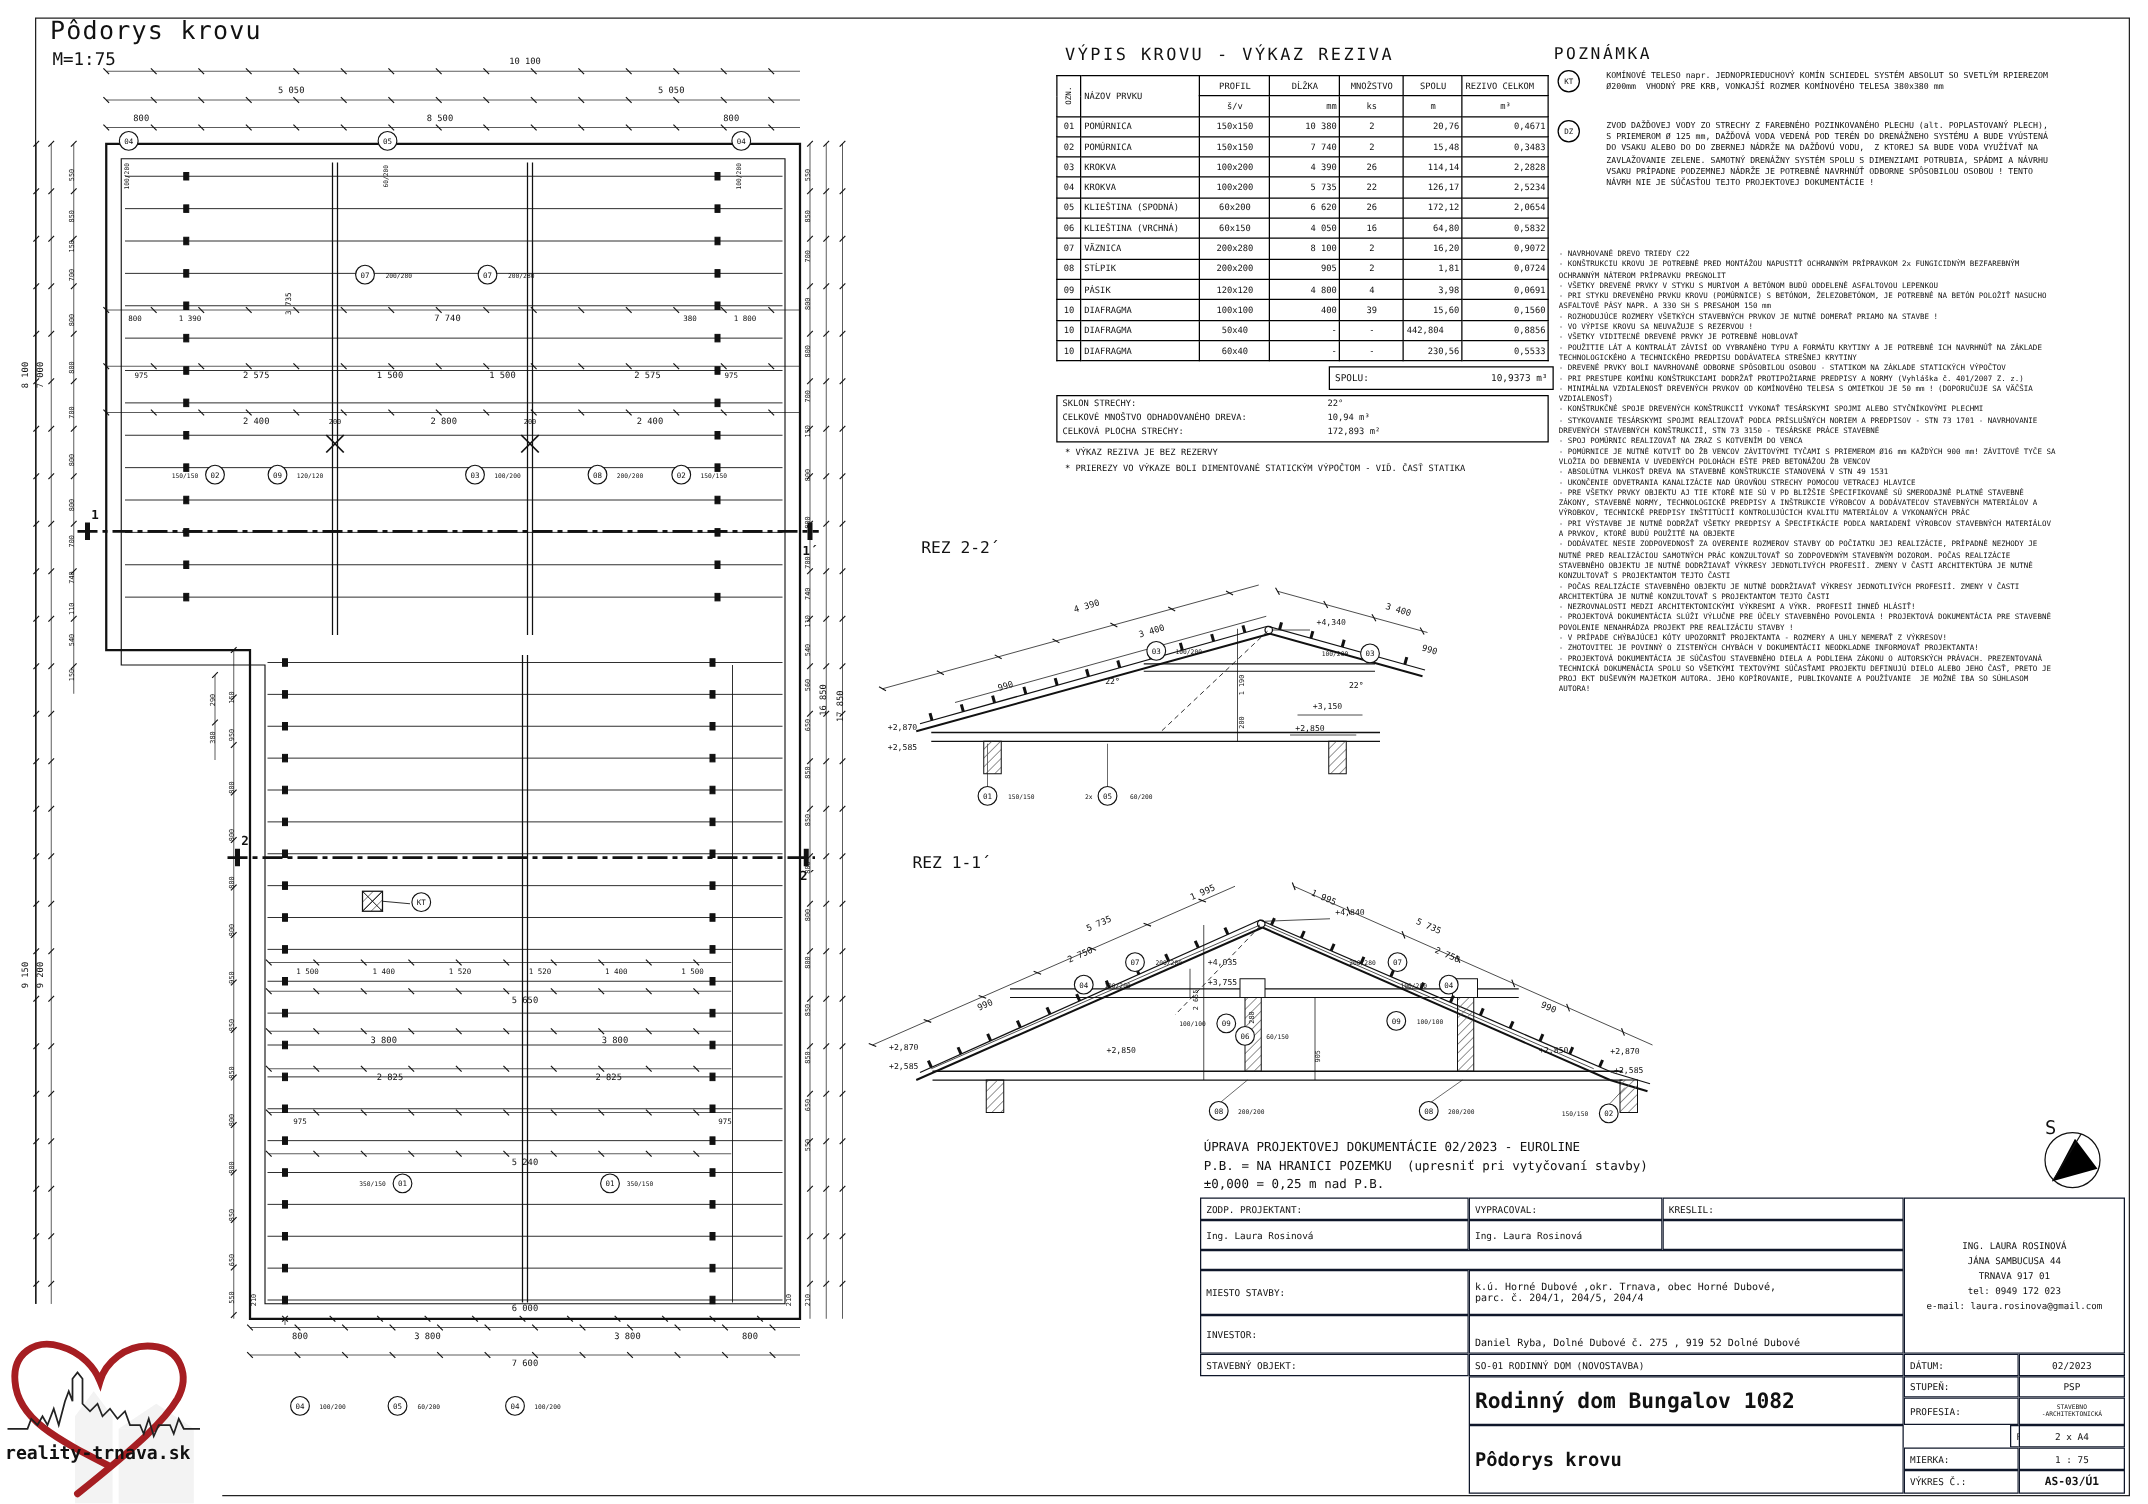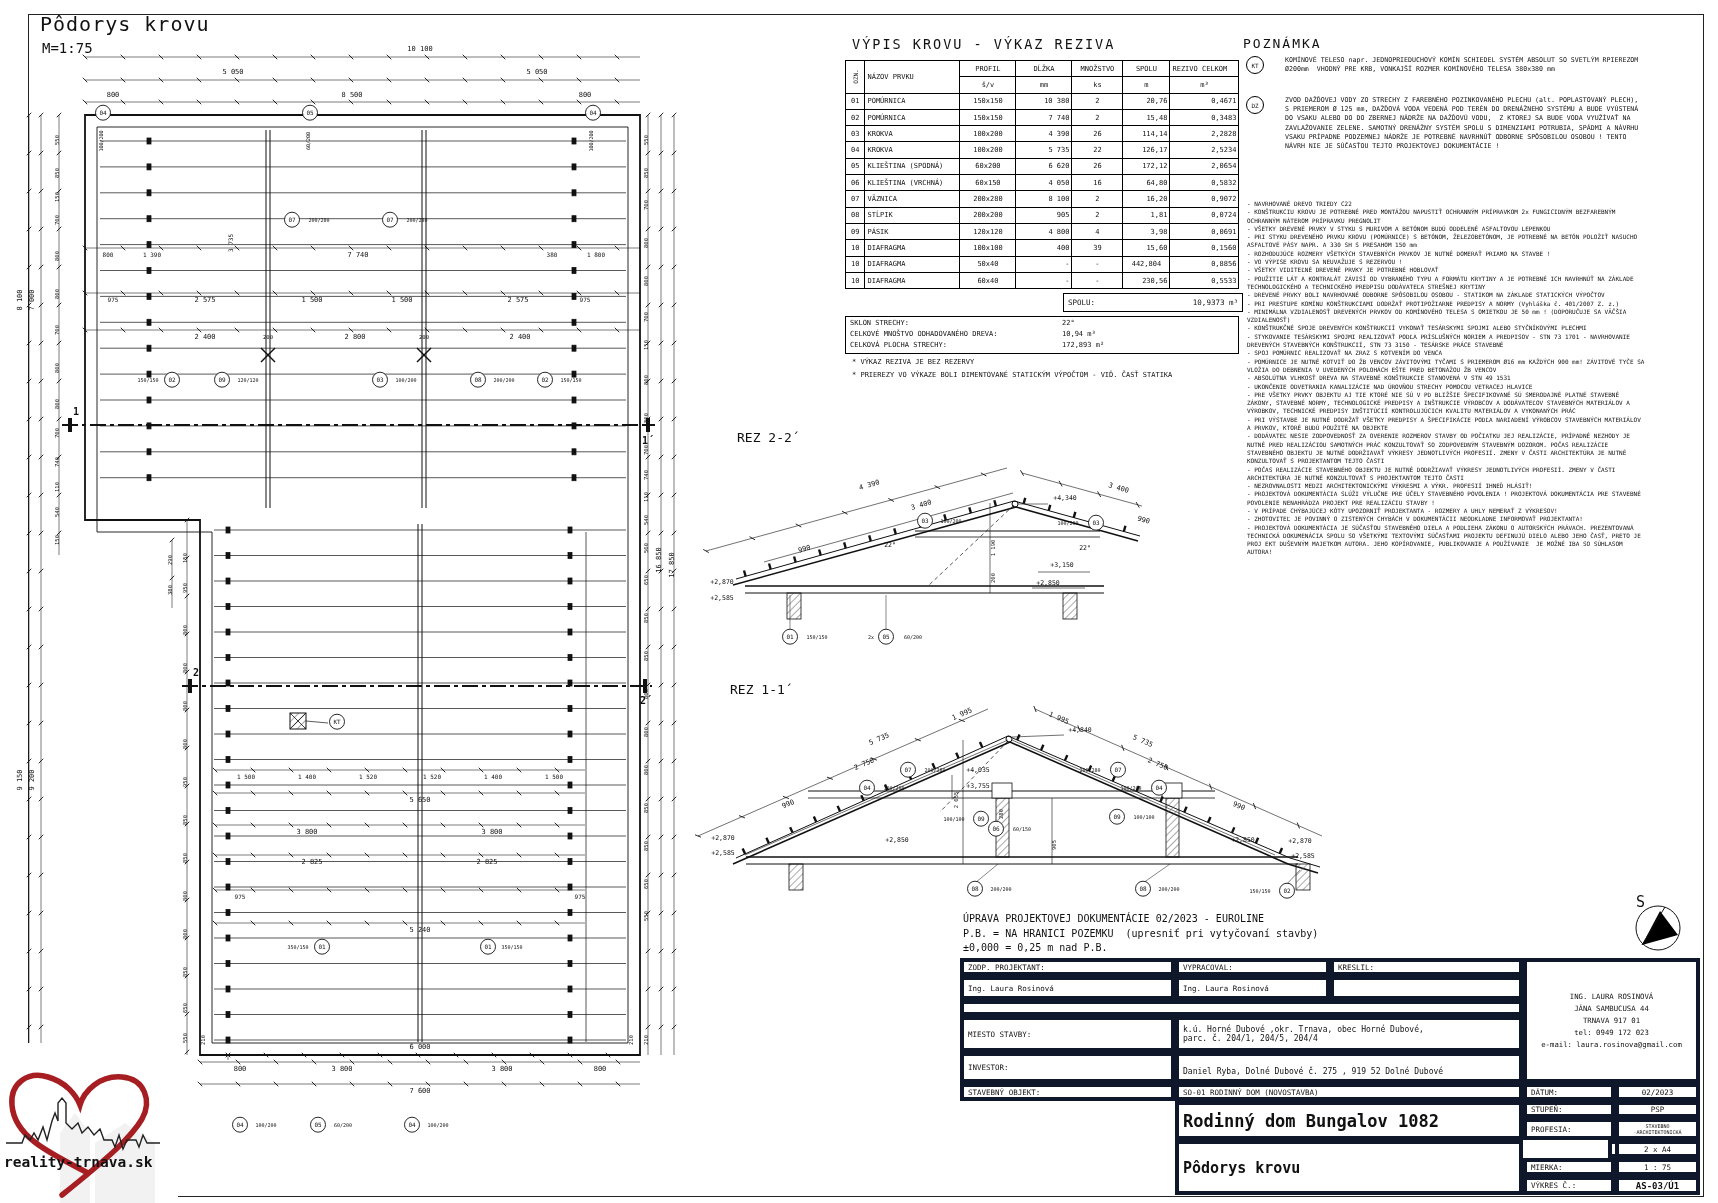--- a/index.html
+++ b/index.html
@@ -23,21 +23,21 @@
   .roofinfo .rlab{width:212px;}
   .bullet{font-size:7px;}
   
   .pozn-title{left:1243px;top:36px;font-size:13px;letter-spacing:2px;}
   .badge{position:absolute;width:16px;height:16px;border:1px solid #000;border-radius:50%;
       font-size:6px;display:flex;align-items:center;justify-content:center;background:#fff;}
   .pozn-par{position:absolute;left:1285px;width:358px;font-size:6.6px;line-height:9.2px;white-space:pre-wrap;}
   .pozn-list{position:absolute;left:1247px;top:200px;width:400px;font-size:6px;line-height:8.3px;white-space:pre-wrap;}
   
   .rev{left:963px;top:912px;font-size:10px;line-height:14.5px;white-space:pre-wrap;}
-  .tb{position:absolute;border:4px solid #0f172a;box-sizing:border-box;font-size:7.5px;
+  .tb{position:absolute;border:1px solid #0f172a;box-sizing:border-box;font-size:7.5px;
       padding:2px 4px;background:#fff;overflow:hidden;white-space:pre-line;}
   .tb.v{display:flex;align-items:center;}
   .tb.c{display:flex;align-items:center;justify-content:center;text-align:center;}
   .big1{font-size:17px;font-weight:bold;}
   .big2{font-size:15px;font-weight:bold;}
   svg{position:absolute;}
   text{font-family:"DejaVu Sans Mono",monospace;fill:#111;}
 </style>
 </head>
 <body>
@@ -740,21 +740,21 @@
           </th>
         <th rowspan="2" style="text-align:left">NÁZOV PRVKU</th>
         <th style="text-align:center">PROFIL</th>
         <th style="text-align:center">DĹŽKA</th>
         <th style="text-align:center">MNOŽSTVO</th>
         <th style="text-align:center">SPOLU</th>
         <th style="text-align:left">REZIVO CELKOM</th>
       </tr>
       <tr>
         <th style="text-align:center">š/v</th>
-        <th style="text-align:center">mm</th>
+        <th style="text-align:right">mm</th>
         <th style="text-align:center">ks</th>
         <th style="text-align:center">m</th>
         <th style="text-align:center">m³</th>
       </tr>
     </thead>
     <tbody>
         <tr>
           <td style="text-align: center;">01</td>
           <td style="text-align: left;">POMÚRNICA</td>
           <td style="text-align: center;">150x150</td>
@@ -843,21 +843,21 @@
           <td style="text-align: center;">39</td>
           <td style="text-align: right;">15,60</td>
           <td style="text-align: right;">0,1560</td>
         </tr>
         <tr>
           <td style="text-align: center;">10</td>
           <td style="text-align: left;">DIAFRAGMA</td>
           <td style="text-align: center;">50x40</td>
           <td style="text-align: right;">-</td>
           <td style="text-align: center;">-</td>
-          <td style="text-align: center;">442,804</td>
+          <td style="text-align: left;">442,804</td>
           <td style="text-align: right;">0,8856</td>
         </tr>
         <tr>
           <td style="text-align: center;">10</td>
           <td style="text-align: left;">DIAFRAGMA</td>
           <td style="text-align: center;">60x40</td>
           <td style="text-align: right;">-</td>
           <td style="text-align: center;">-</td>
           <td style="text-align: right;">230,56</td>
           <td style="text-align: right;">0,5533</td>

